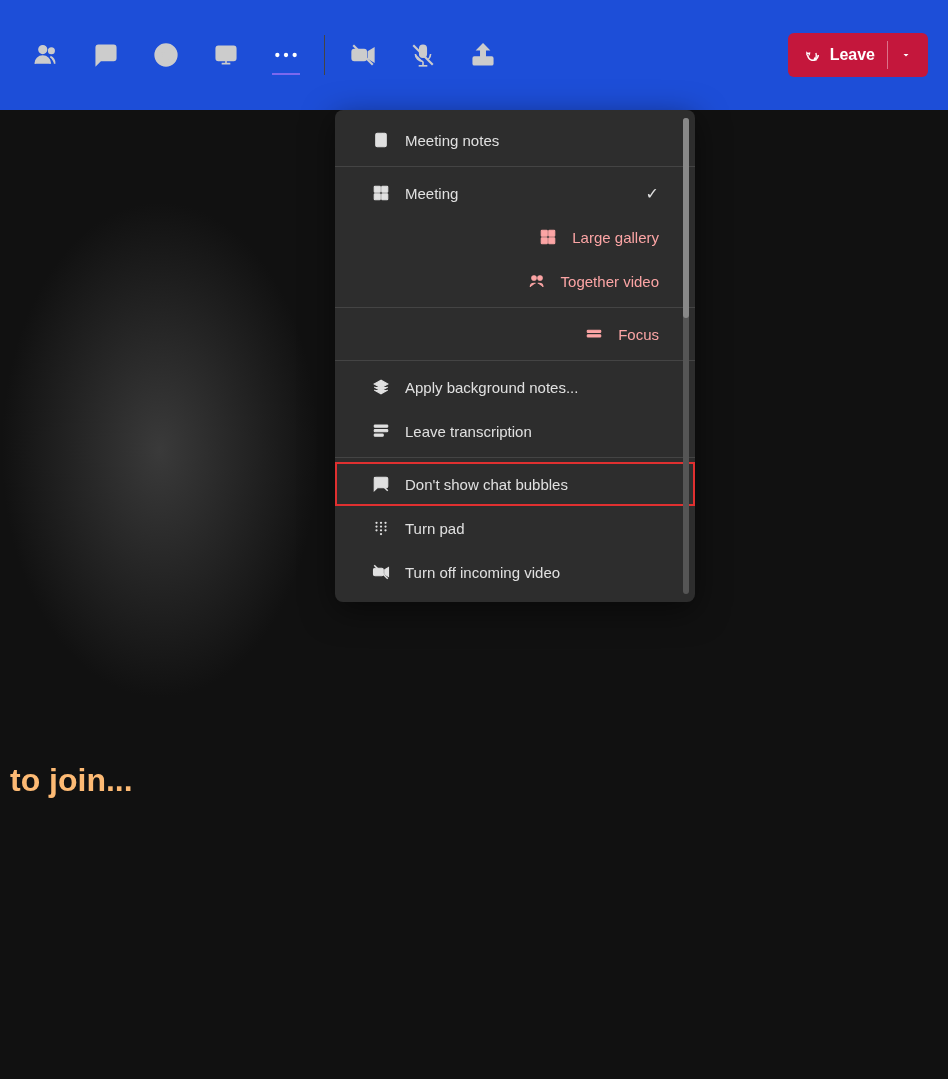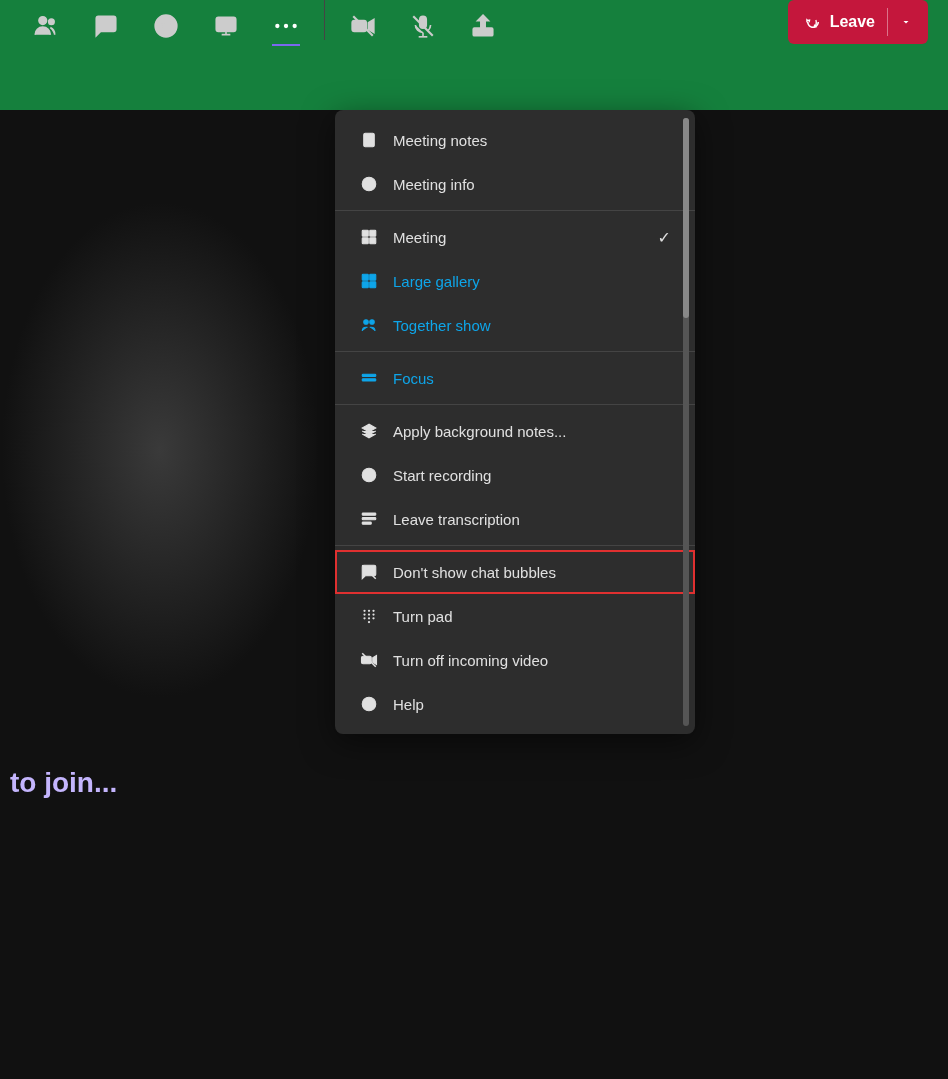--- a/index.html
+++ b/index.html
@@ -28,34 +28,35 @@
       height: 500px;
       background: radial-gradient(ellipse at center, #3a3a3a 0%, #111 70%);
       border-radius: 50% 50% 0 0;
     }
 
     
     .join-text {
       position: absolute;
       left: 10px;
       bottom: 280px;
-      color: #c4b5fd;
-      font-size: 28px;
+      color: #fdba74;
+      font-size: 32px;
       font-weight: 600;
     }
 
     
     .toolbar {
       position: absolute;
       top: 0;
       left: 0;
       right: 0;
       height: 110px;
-      background: #15803d;
+      background: #1d4ed8;
       display: flex;
+      align-items: center;
       padding: 0 20px;
       gap: 8px;
       z-index: 10;
     }
 
     .toolbar-icon {
       width: 52px;
       height: 52px;
       display: flex;
       align-items: center;
@@ -125,31 +126,32 @@
       background: #2d2d2d;
       border-radius: 8px;
       z-index: 100;
       padding: 8px 0;
       box-shadow: 0 8px 32px rgba(0,0,0,0.5);
     }
 
     .menu-item {
       display: flex;
       align-items: center;
-      padding: 12px 24px;
+      padding: 12px 36px;
       gap: 14px;
       cursor: pointer;
       color: #e0e0e0;
       font-size: 15px;
       position: relative;
     }
 
     .menu-item.disabled {
-      color: #0ea5e9;
+      color: #fca5a5;
       cursor: default;
+      justify-content: flex-end;
     }
 
     .menu-item .item-icon {
       width: 20px;
       height: 20px;
       display: flex;
       align-items: center;
       justify-content: center;
       font-size: 17px;
       flex-shrink: 0;
@@ -300,30 +302,20 @@
         <rect x="5" y="3" width="14" height="18" rx="2"></rect>
         <line x1="9" y1="8" x2="15" y2="8"></line>
         <line x1="9" y1="12" x2="15" y2="12"></line>
         <line x1="9" y1="16" x2="12" y2="16"></line>
         <path d="M14 3v4h4" fill="none"></path>
       </svg>
     </span>
     <span>Meeting notes</span>
   </div>
 
-  <div class="menu-item">
-    <span class="item-icon">
-      <svg width="18" height="18" viewBox="0 0 24 24" fill="none" stroke="currentColor" stroke-width="1.5">
-        <circle cx="12" cy="12" r="9"></circle>
-        <line x1="12" y1="8" x2="12" y2="8" stroke-width="2"></line>
-        <line x1="12" y1="11" x2="12" y2="17"></line>
-      </svg>
-    </span>
-    <span>Meeting info</span>
-  </div>
 
   <div class="menu-divider"></div>
 
   <div class="menu-item">
     <span class="item-icon">
       <svg width="18" height="18" viewBox="0 0 24 24" fill="none" stroke="currentColor" stroke-width="1.5">
         <rect x="3" y="3" width="8" height="8" rx="1"></rect>
         <rect x="13" y="3" width="8" height="8" rx="1"></rect>
         <rect x="3" y="13" width="8" height="8" rx="1"></rect>
         <rect x="13" y="13" width="8" height="8" rx="1"></rect>
@@ -346,21 +338,21 @@
   </div>
 
   <div class="menu-item disabled">
     <span class="item-icon">
       <svg width="18" height="18" viewBox="0 0 24 24" fill="none" stroke="currentColor" stroke-width="1.5">
         <circle cx="8" cy="8" r="3"></circle>
         <circle cx="16" cy="8" r="3"></circle>
         <path d="M3 20c0-3 2-5 5-5h2M13 15h2c3 0 5 2 5 5"></path>
       </svg>
     </span>
-    <span>Together show</span>
+    <span>Together video</span>
   </div>
 
   <div class="menu-divider"></div>
 
 
   <div class="menu-item disabled">
     <span class="item-icon">
       <svg width="18" height="18" viewBox="0 0 24 24" fill="none" stroke="currentColor" stroke-width="1.5">
         <rect x="3" y="7" width="18" height="3" rx="1"></rect>
         <rect x="3" y="13" width="18" height="3" rx="1"></rect>
@@ -377,29 +369,20 @@
       <svg width="18" height="18" viewBox="0 0 24 24" fill="none" stroke="currentColor" stroke-width="1.5">
         <path d="M12 3L3 8l9 5 9-5-9-5z"></path>
         <path d="M3 16l9 5 9-5"></path>
         <path d="M3 12l9 5 9-5"></path>
       </svg>
     </span>
     <span>Apply background notes...</span>
   </div>
 
 
-  <div class="menu-item">
-    <span class="item-icon">
-      <svg width="18" height="18" viewBox="0 0 24 24" fill="none" stroke="currentColor" stroke-width="1.5">
-        <circle cx="12" cy="12" r="9"></circle>
-        <circle cx="12" cy="12" r="4" fill="currentColor"></circle>
-      </svg>
-    </span>
-    <span>Start recording</span>
-  </div>
 
   <div class="menu-item">
     <span class="item-icon">
       <svg width="18" height="18" viewBox="0 0 24 24" fill="none" stroke="currentColor" stroke-width="1.5">
         <rect x="3" y="4" width="18" height="3" rx="1"></rect>
         <rect x="3" y="10" width="18" height="3" rx="1"></rect>
         <rect x="3" y="16" width="12" height="3" rx="1"></rect>
       </svg>
     </span>
     <span>Leave transcription</span>
@@ -439,27 +422,17 @@
     <span class="item-icon">
       <svg width="18" height="18" viewBox="0 0 24 24" fill="none" stroke="currentColor" stroke-width="1.5">
         <path d="M17 9l5-3v12l-5-3V9z"></path>
         <rect x="2" y="7" width="13" height="10" rx="2"></rect>
         <line x1="3" y1="3" x2="21" y2="21" stroke-width="2"></line>
       </svg>
     </span>
     <span>Turn off incoming video</span>
   </div>
 
-  <div class="menu-item">
-    <span class="item-icon">
-      <svg width="18" height="18" viewBox="0 0 24 24" fill="none" stroke="currentColor" stroke-width="1.5">
-        <circle cx="12" cy="12" r="9"></circle>
-        <path d="M9.1 9a3 3 0 0 1 5.8 1c0 2-3 3-3 3"></path>
-        <circle cx="12" cy="17" r="0.8" fill="currentColor"></circle>
-      </svg>
-    </span>
-    <span>Help</span>
-  </div>
 
   <div class="scrollbar">
     <div class="scrollbar-thumb"></div>
   </div>
 </div>
 
 </body></html>

